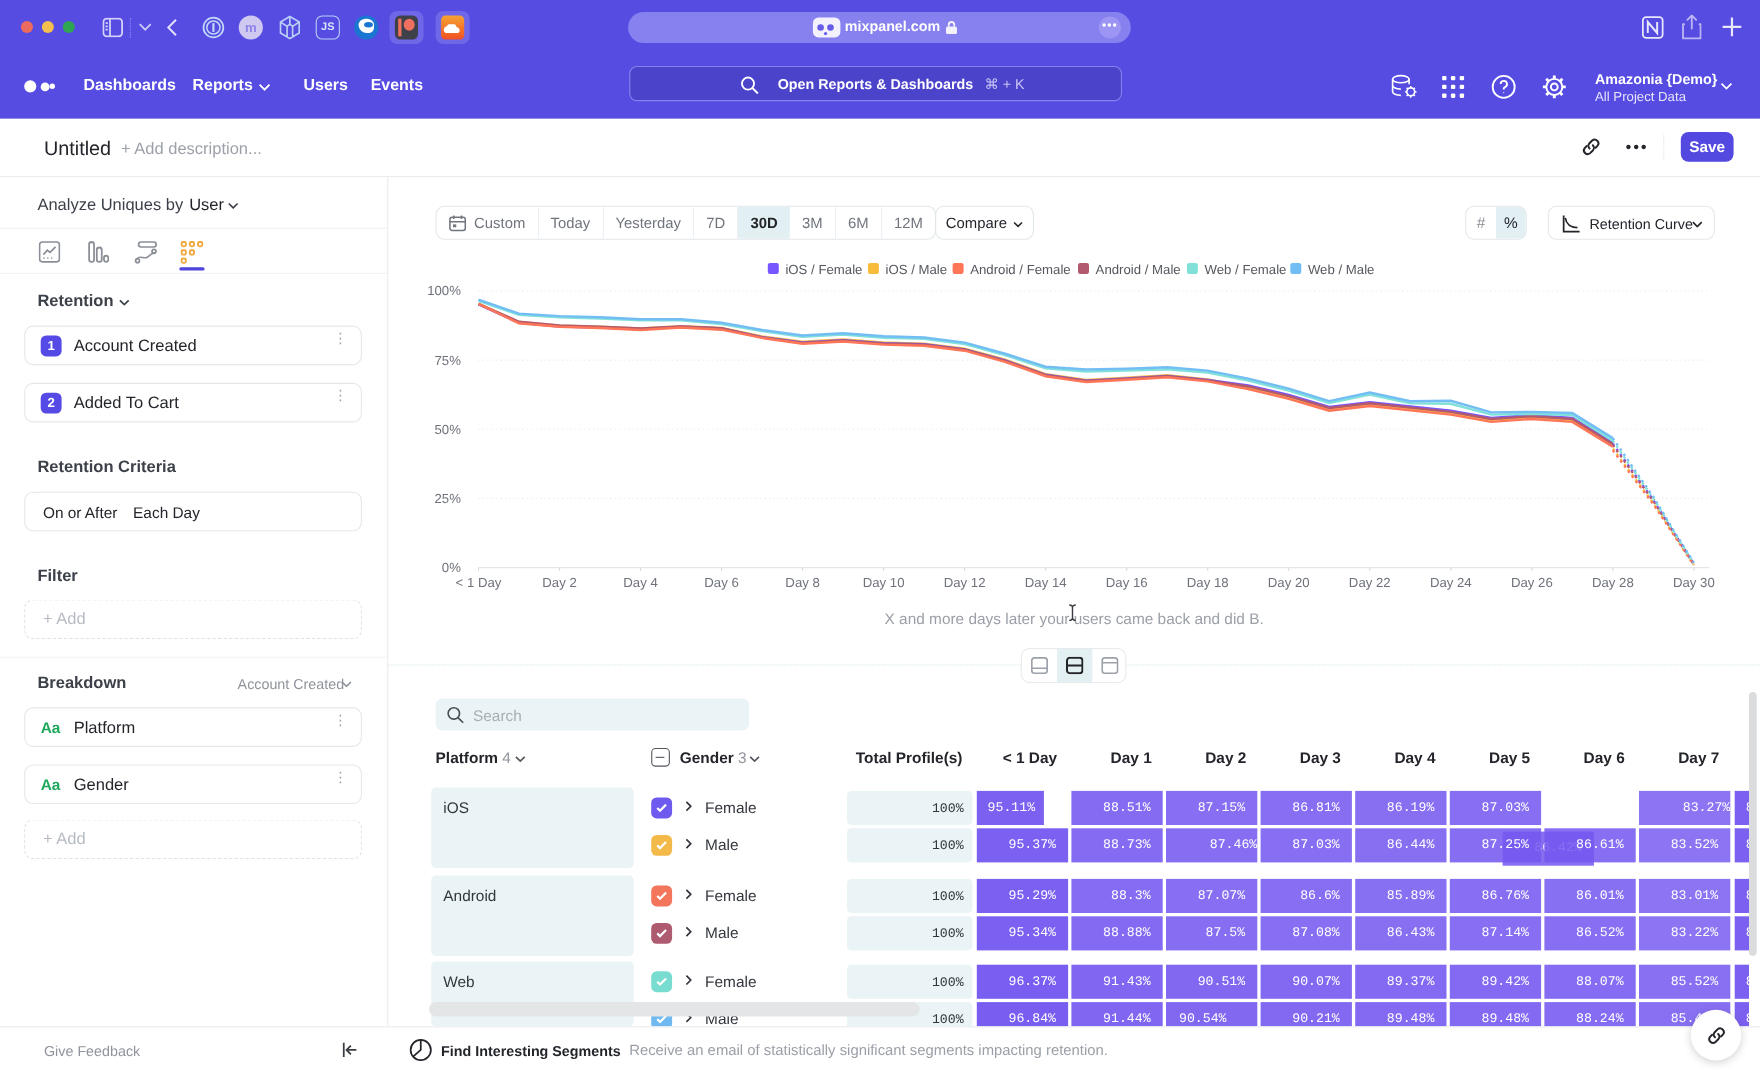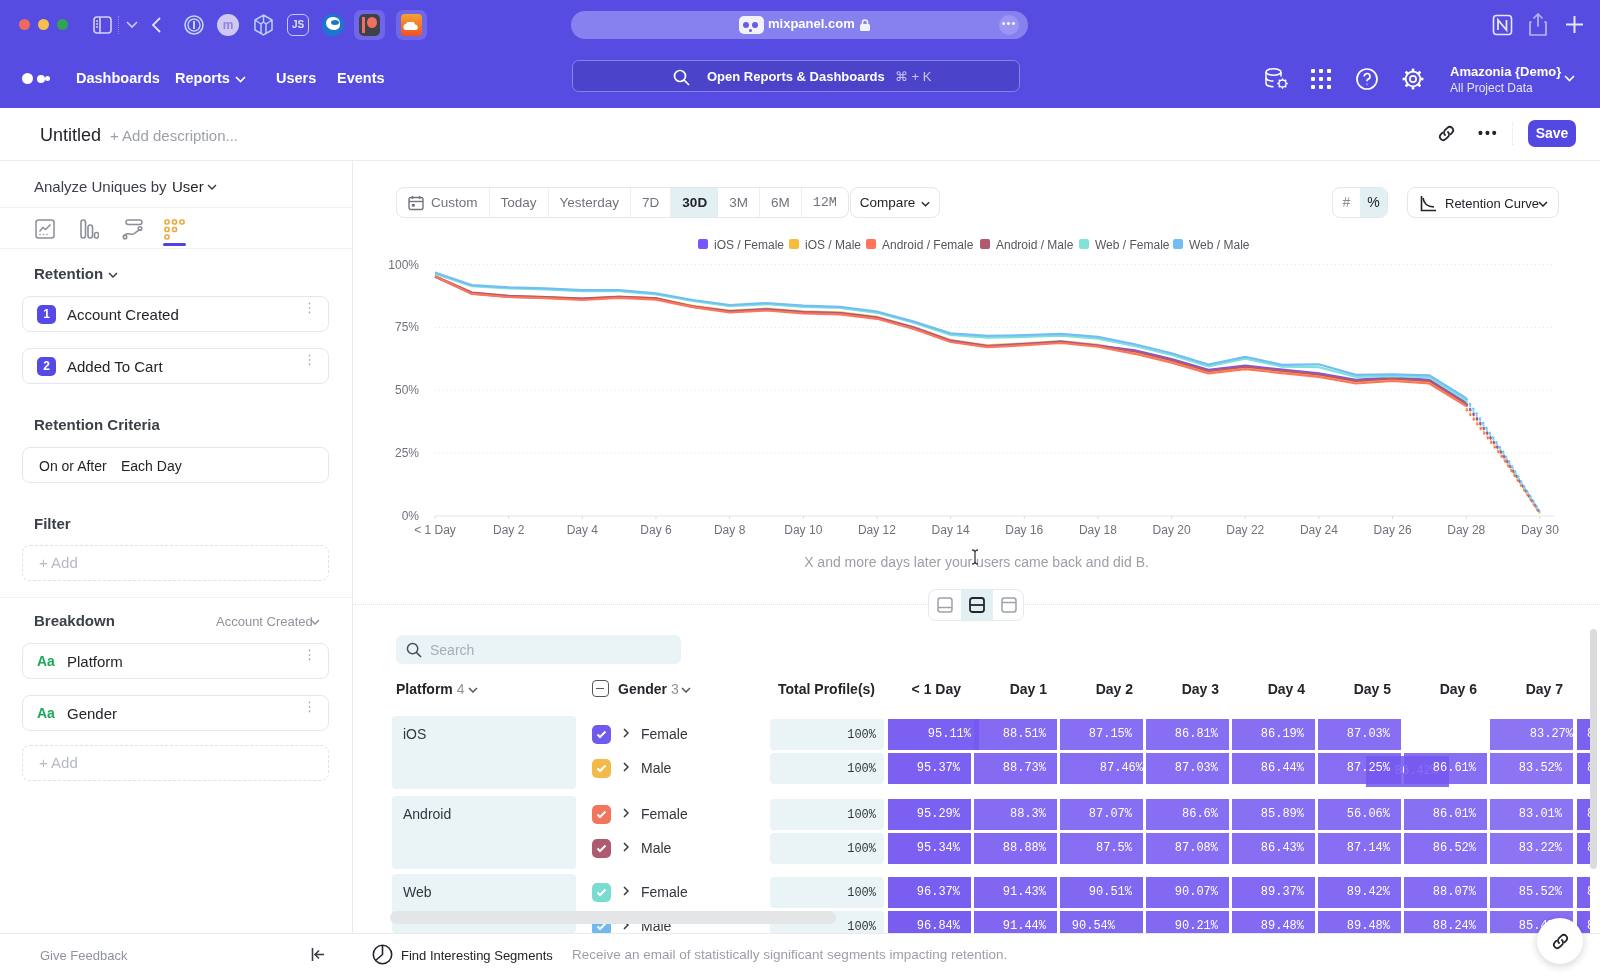--- a/index.html
+++ b/index.html
@@ -324,21 +324,21 @@
         <line x1="4.5" y1="1" x2="4.5" y2="4"></line>
         <line x1="11.5" y1="1" x2="11.5" y2="4"></line>
         <rect x="3.8" y="9" width="3" height="2.6" fill="#70747D" stroke="none"></rect>
       </svg>Custom</div>
   <div class="it">Today</div>
   <div class="it">Yesterday</div>
   <div class="it">7D</div>
   <div class="it sel">30D</div>
   <div class="it">3M</div>
   <div class="it">6M</div>
-  <div class="it" style="border-right:none;font-family:Liberation Mono, monospace;">12M</div>
+  <div class="it" style="border-right:none;">12M</div>
 </div>
 <div class="cmp">Compare <svg style="display:inline-block;margin-left:2px;" width="9" height="6" viewBox="0 0 10 6" fill="none" stroke="#23252B" stroke-width="1.5">
       <polyline points="1,1 5,5 9,1"></polyline>
     </svg></div>
 <div class="toggle2">
   <div style="float:left;width:27px;height:29px;text-align:center;line-height:29px;color:#8A8E96;font-size:14px;">#</div>
   <div style="float:left;width:27px;height:29px;text-align:center;line-height:29px;color:#23252B;font-size:14px;background:#E2EFF3;">%</div>
 </div>
 <div class="rcurve">
   <svg style="position:absolute;left:12px;top:7px;" width="17" height="17" viewBox="0 0 17 17" fill="none" stroke="#23252B" stroke-width="1.6">
@@ -476,21 +476,21 @@
     <div class="abs" style="left:403px;top:726px;font-size:14px;color:#33363D;">iOS</div>
     <div class="gchk" style="left:592px;top:725px;background:#6E5AEF;"><svg width="11" height="9" viewBox="0 0 11 9" style="margin-top:5px;">
         <polyline points="1.5,4.5 4,7 9.5,1.5" fill="none" stroke="#fff" stroke-width="2"></polyline>
       </svg></div>
     <div class="gcar" style="left:623px;top:728px;"><svg width="6" height="10" viewBox="0 0 6 10">
         <polyline points="1,1 5,5 1,9" fill="none" stroke="#33363D" stroke-width="1.5"></polyline>
       </svg></div>
     <div class="glabel" style="left:641px;top:726px;">Female</div>
     <div class="iceblock" style="left:770px;top:719px;width:114px;height:31px;"></div>
     <div class="totv" style="left:800px;top:728px;width:76px;">100%</div>
-    <div class="pcell" style="left:888px;top:719px;width:91px;padding-right:8px;background:rgba(117,88,240,0.951);text-align:right;">95.11%</div>
+    <div class="pcell" style="left:888px;top:719px;width:61px;padding-right:8px;background:rgba(117,88,240,0.951);text-align:right;">95.11%</div>
     <div class="pcell" style="left:974px;top:719px;width:83px;padding-right:11px;background:rgba(117,88,240,0.885);">88.51%</div>
     <div class="pcell" style="left:1060px;top:719px;width:83px;padding-right:11px;background:rgba(117,88,240,0.872);">87.15%</div>
     <div class="pcell" style="left:1146px;top:719px;width:83px;padding-right:11px;background:rgba(117,88,240,0.868);">86.81%</div>
     <div class="pcell" style="left:1232px;top:719px;width:83px;padding-right:11px;background:rgba(117,88,240,0.862);">86.19%</div>
     <div class="pcell" style="left:1318px;top:719px;width:83px;padding-right:11px;background:rgba(117,88,240,0.870);">87.03%</div>
     <div class="pcell" style="left:1366px;top:719px;width:83px;padding-right:11px;background:rgba(117,88,240,0.864);margin-top:37px;">86.42%</div>
     <div class="pcell" style="left:1490px;top:719px;width:83px;background:rgba(117,88,240,0.833);">83.27%</div>
     <div class="pcell" style="left:1577px;top:719px;width:13px;padding-left:10px;text-align:left;">83.</div>
     <div class="gchk" style="left:592px;top:759px;background:#F3BA4A;"><svg width="11" height="9" viewBox="0 0 11 9" style="margin-top:5px;">
         <polyline points="1.5,4.5 4,7 9.5,1.5" fill="none" stroke="#fff" stroke-width="2"></polyline>
@@ -519,21 +519,21 @@
         <polyline points="1,1 5,5 1,9" fill="none" stroke="#33363D" stroke-width="1.5"></polyline>
       </svg></div>
     <div class="glabel" style="left:641px;top:806px;">Female</div>
     <div class="iceblock" style="left:770px;top:799px;width:114px;height:31px;"></div>
     <div class="totv" style="left:800px;top:808px;width:76px;">100%</div>
     <div class="pcell" style="left:888px;top:799px;width:83px;padding-right:11px;background:rgba(117,88,240,0.953);">95.29%</div>
     <div class="pcell" style="left:974px;top:799px;width:83px;padding-right:11px;background:rgba(117,88,240,0.883);">88.3%</div>
     <div class="pcell" style="left:1060px;top:799px;width:83px;padding-right:11px;background:rgba(117,88,240,0.871);">87.07%</div>
     <div class="pcell" style="left:1146px;top:799px;width:83px;padding-right:11px;background:rgba(117,88,240,0.866);">86.6%</div>
     <div class="pcell" style="left:1232px;top:799px;width:83px;padding-right:11px;background:rgba(117,88,240,0.859);">85.89%</div>
-    <div class="pcell" style="left:1318px;top:799px;width:83px;padding-right:11px;background:rgba(117,88,240,0.868);">56.06%</div>
+    <div class="pcell" style="left:1318px;top:799px;width:83px;padding-right:11px;background:rgba(117,88,240,0.868);">86.76%</div>
     <div class="pcell" style="left:1404px;top:799px;width:83px;padding-right:11px;background:rgba(117,88,240,0.860);">86.01%</div>
     <div class="pcell" style="left:1490px;top:799px;width:83px;padding-right:11px;background:rgba(117,88,240,0.830);">83.01%</div>
     <div class="pcell" style="left:1577px;top:799px;width:13px;padding-left:10px;text-align:left;">83.</div>
     <div class="gchk" style="left:592px;top:839px;background:#AE5A6F;"><svg width="11" height="9" viewBox="0 0 11 9" style="margin-top:5px;">
         <polyline points="1.5,4.5 4,7 9.5,1.5" fill="none" stroke="#fff" stroke-width="2"></polyline>
       </svg></div>
     <div class="gcar" style="left:623px;top:842px;"><svg width="6" height="10" viewBox="0 0 6 10">
         <polyline points="1,1 5,5 1,9" fill="none" stroke="#33363D" stroke-width="1.5"></polyline>
       </svg></div>
     <div class="glabel" style="left:641px;top:840px;">Male</div>
@@ -597,21 +597,21 @@
       <line x1="1.5" y1="1" x2="1.5" y2="14"></line>
       <line x1="13" y1="7.5" x2="4" y2="7.5"></line>
       <polyline points="8,3.5 4,7.5 8,11.5"></polyline>
     </svg>
 </div>
 <div id="botbar">
   <svg style="position:absolute;left:19px;top:10px;" width="21" height="21" viewBox="0 0 21 21" fill="none" stroke="#23252B" stroke-width="1.6">
       <circle cx="10.5" cy="10.5" r="9.2"></circle>
       <path d="M10.5 1.3 V10.5 L3.5 16.5"></path>
     </svg>
-  <div style="position:absolute;left:48px;top:14px;color:#23252B;font-size:13px;font-weight:normal;">Find Interesting Segments</div>
+  <div style="position:absolute;left:48px;top:14px;color:#23252B;font-size:13px;font-weight:bold;">Find Interesting Segments</div>
   <div style="position:absolute;left:219px;top:13px;color:#9B9FA7;font-size:13.5px;">Receive an email of statistically significant segments impacting retention.</div>
 </div>
 <div class="fab">
   <svg style="position:absolute;left:15px;top:15px;" width="17" height="17" viewBox="0 0 17 17" fill="none" stroke="#23252B" stroke-width="1.8" stroke-linecap="round">
       <path d="M7 10 a3.4 3.4 0 0 1 0-4.8 l2.4-2.4 a3.4 3.4 0 0 1 4.8 4.8 l-1.7 1.7"></path>
       <path d="M10 7 a3.4 3.4 0 0 1 0 4.8 l-2.4 2.4 a3.4 3.4 0 0 1-4.8-4.8 l1.7-1.7"></path>
     </svg>
 </div>
 
 </body></html>

